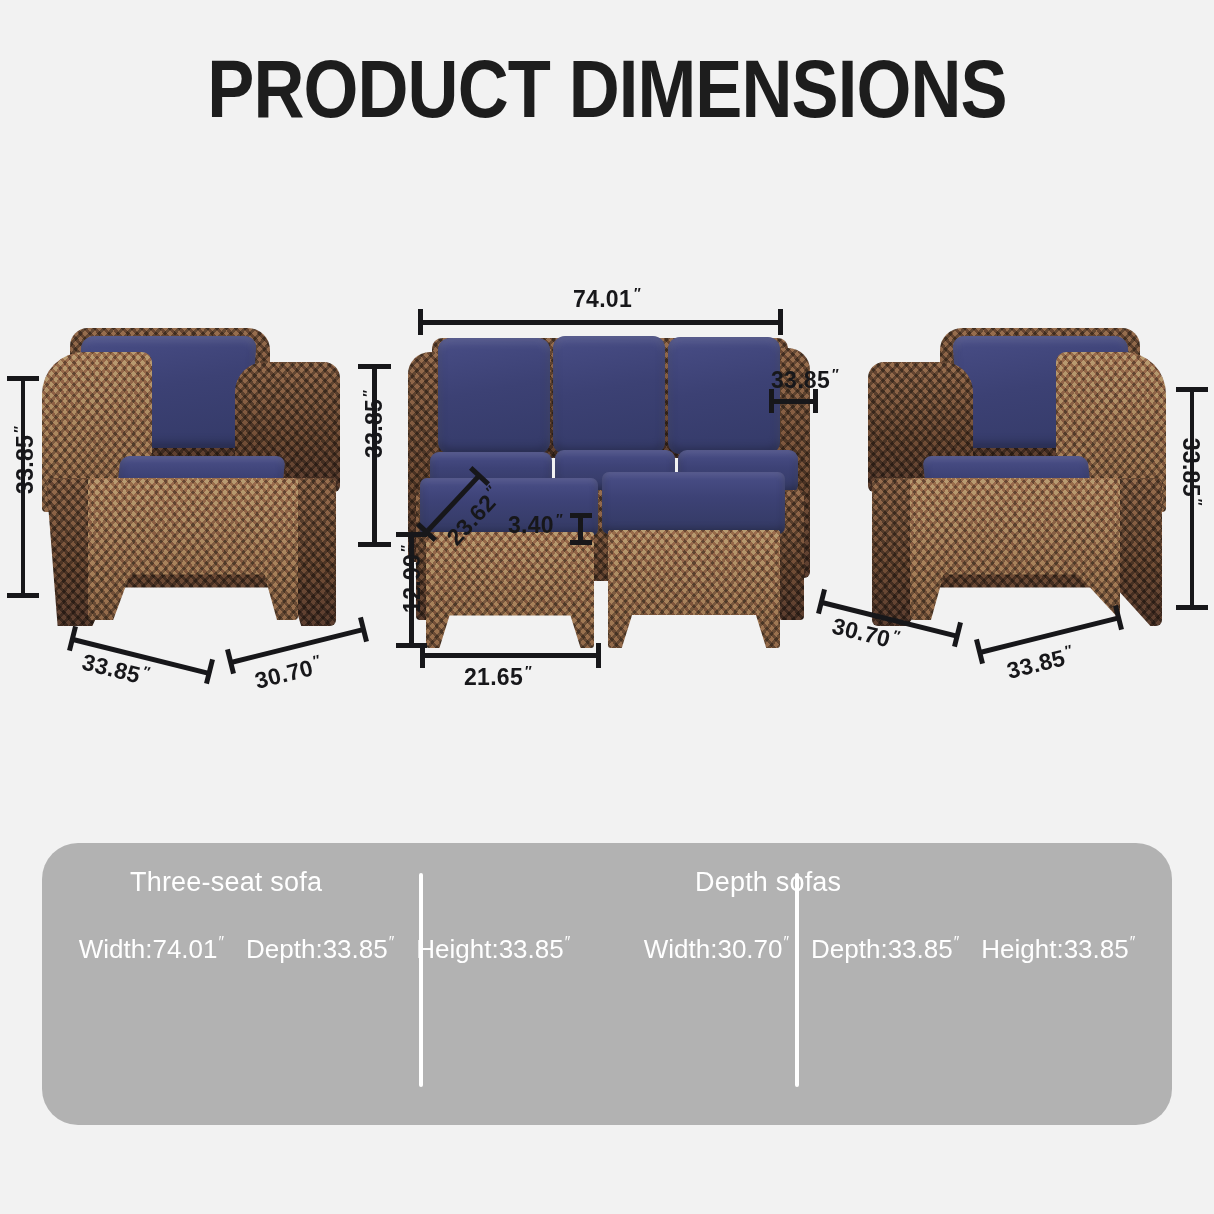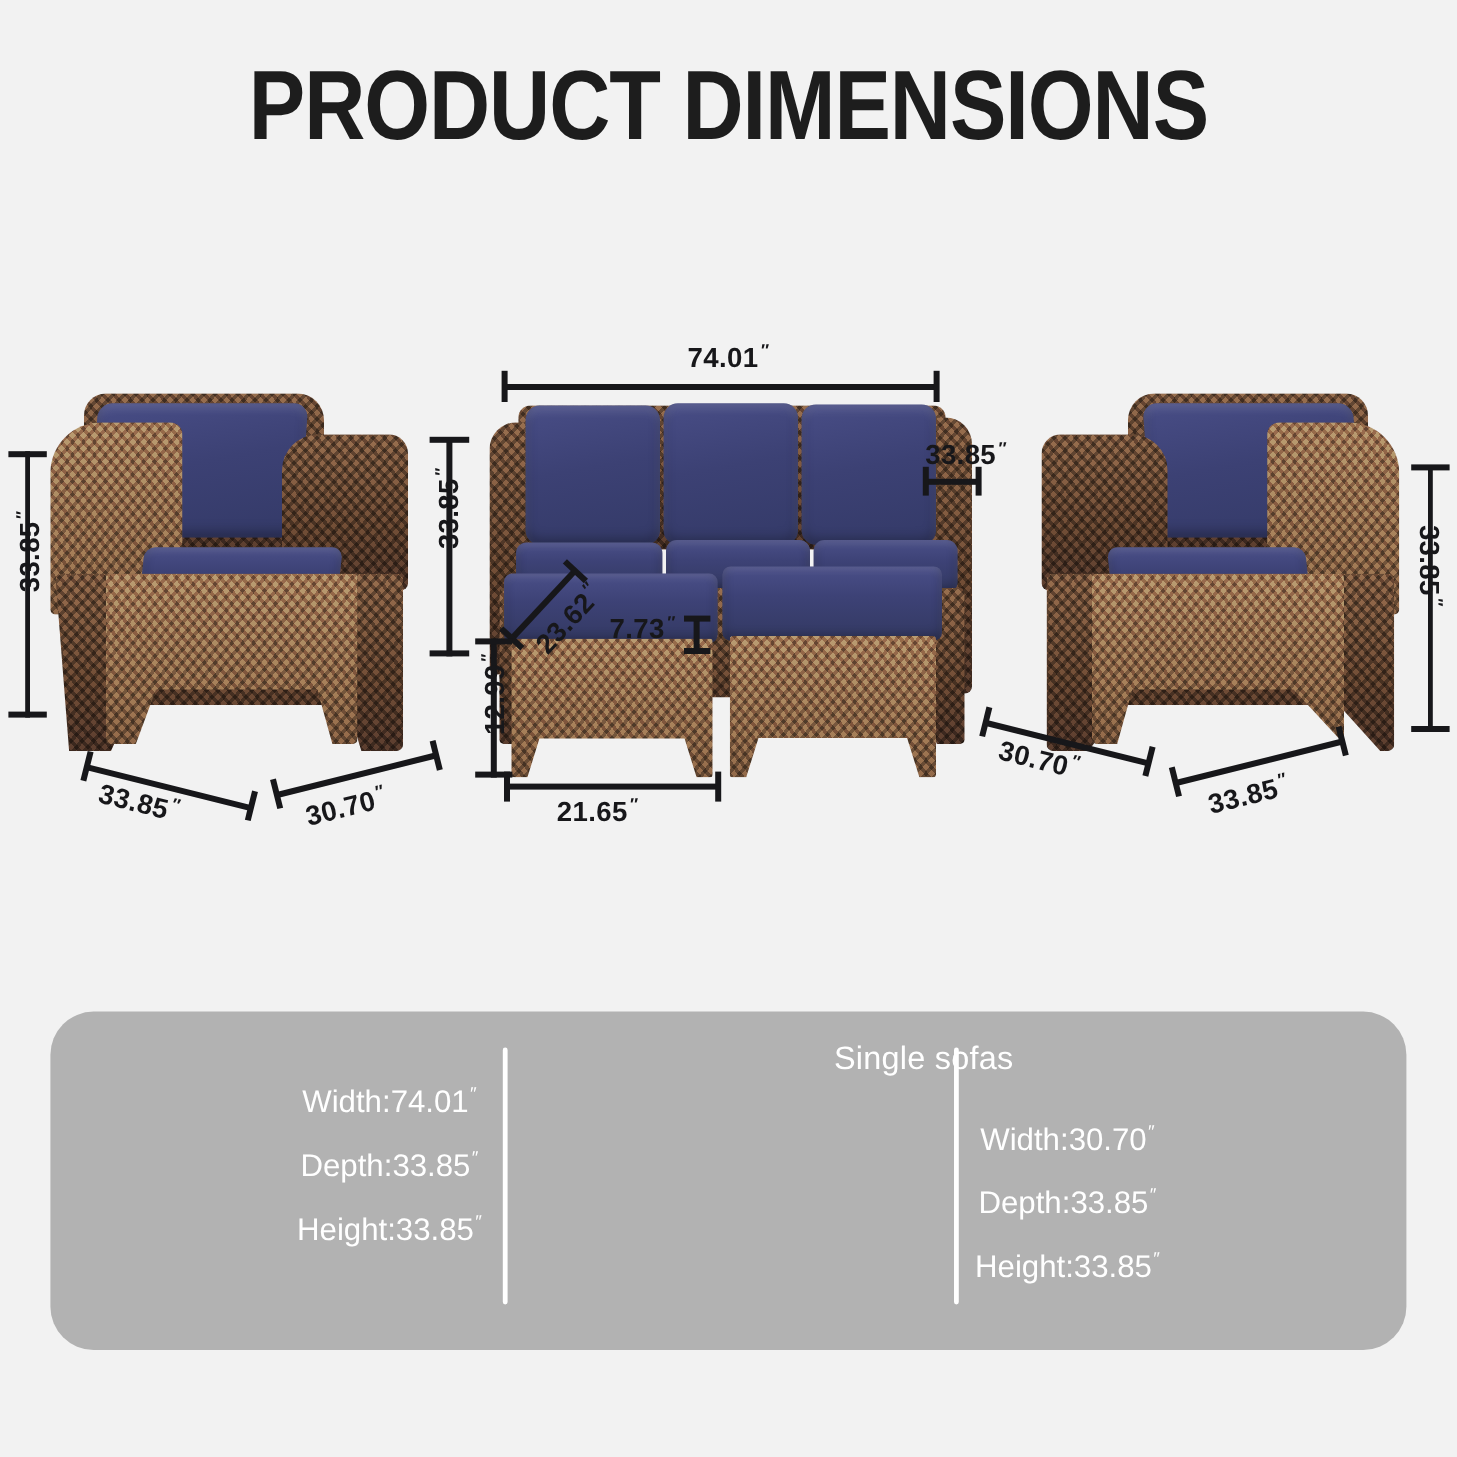--- a/index.html
+++ b/index.html
@@ -78,21 +78,21 @@
   }
   .panel-cols{position:absolute;inset:0;display:flex;}
   .pcol{flex:1;position:relative;display:flex;flex-direction:column;align-items:center;padding-top:24px;}
   .pdiv{position:absolute;top:30px;bottom:38px;width:4px;background:#ffffff;border-radius:2px;}
   .pdiv.d1{left:33.33%;}
   .pdiv.d2{left:66.66%;}
   .pcol h3{
     margin:0;font-size:27px;font-weight:400;color:#ffffff;
     letter-spacing:.2px;align-self:flex-start;margin-left:88px;
   }
-  .pcol .plines{margin-top:36px;display:flex;flex-direction:column;gap:22px;align-items:center;}
+  .pcol .plines{margin-top:36px;display:flex;gap:22px;align-items:center;}
   .pcol .pline{font-size:26px;color:#ffffff;font-weight:400;white-space:nowrap;}
   .pcol .pline sup{font-size:.6em;vertical-align:super;margin-left:1px;}
 </style>
 </head>
 <body>
 
 <div id="page">
 
   <div class="title">PRODUCT DIMENSIONS</div>
 
@@ -215,21 +215,21 @@
       <div class="dlabel" style="left:441px;top:282px;transform:rotate(-47deg);transform-origin:0 0;">
         <span>23.62</span><sup>″</sup>
       </div>
     </div>
 
     <div class="dim" style="left:0;top:0;">
       <div class="dcap" style="left:578px;top:265px;width:5px;height:28px;"></div>
       <div class="dcap" style="left:570px;top:263px;width:22px;height:5px;"></div>
       <div class="dcap" style="left:570px;top:290px;width:22px;height:5px;"></div>
       <div class="dlabel" style="left:508px;top:261px;">
-        <span>7.73</span><sup>″</sup>
+        <span>3.40</span><sup>″</sup>
       </div>
     </div>
 
     <div class="dim" style="left:0;top:0;">
       <div class="dline" style="left:409px;top:283px;width:5px;height:115px;"></div>
       <div class="dcap" style="left:396px;top:282px;width:31px;height:5px;"></div>
       <div class="dcap" style="left:396px;top:393px;width:31px;height:5px;"></div>
       <div class="dlabel" style="left:378px;top:315px;transform:rotate(-90deg);transform-origin:50% 50%;">
         <span>12.99</span><sup>″</sup>
       </div>
@@ -272,35 +272,36 @@
     </div>
 
   </div>
 
   <div class="panel">
     <div class="pdiv d1"></div>
     <div class="pdiv d2"></div>
     <div class="panel-cols">
 
       <div class="pcol">
+        <h3>Three-seat sofa</h3>
         <div class="plines">
           <div class="pline">
             <span>Width:</span><span>74.01</span><sup>″</sup>
           </div>
           <div class="pline">
             <span>Depth:</span><span>33.85</span><sup>″</sup>
           </div>
           <div class="pline">
             <span>Height:</span><span>33.85</span><sup>″</sup>
           </div>
         </div>
       </div>
 
       <div class="pcol">
-        <h3>Single sofas</h3>
+        <h3>Depth sofas</h3>
         <div class="plines">
           <div class="pline">
             <span>Width:</span><span>30.70</span><sup>″</sup>
           </div>
           <div class="pline">
             <span>Depth:</span><span>33.85</span><sup>″</sup>
           </div>
           <div class="pline">
             <span>Height:</span><span>33.85</span><sup>″</sup>
           </div>

